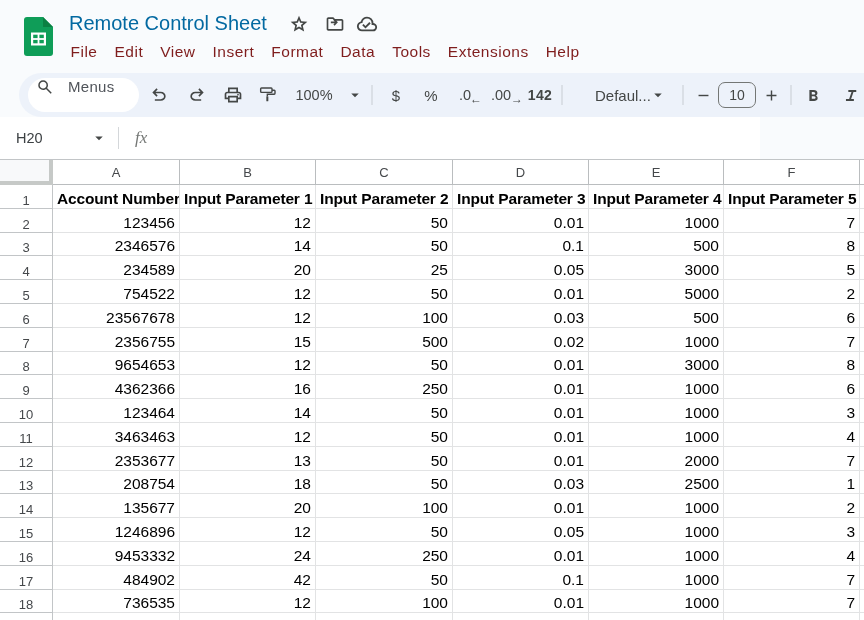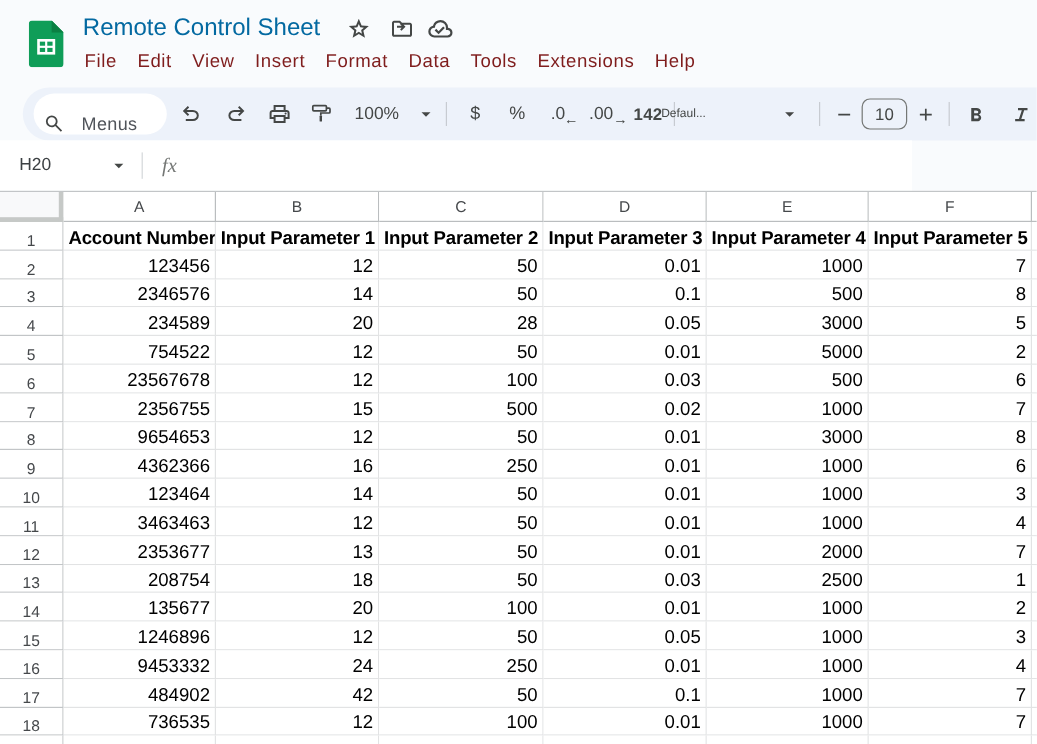--- a/index.html
+++ b/index.html
@@ -14,35 +14,35 @@
   .title-icon { position:absolute; top:14px; width:20px; height:20px; fill:#444746; cursor:pointer; }
   .icon-star { left:289px; }
   .icon-move { left:325px; }
   .icon-cloud { left:356px; top:13px; width:22px; height:22px; }
   .menubar { position:absolute; left:62px; top:40px; height:24px; display:flex; }
   .menu-item { font-size:15.5px; color:#7f1d1d; line-height:24px; padding:0 8.5px; letter-spacing:.5px; border-radius:6px; cursor:pointer; white-space:nowrap; }
 
   
   .toolbar { position:absolute; left:19px; top:73px; width:845px; height:44px; background:#edf2fa; border-radius:22px 0 0 22px; }
   .t-abs { position:absolute; top:50%; transform:translate(-50%,-50%); display:flex; align-items:center; justify-content:center; }
-  .menus-pill { position:absolute; left:9px; top:5px; width:111px; height:34px; background:#fff; border-radius:17px; display:flex; align-items:flex-end; cursor:pointer; }
+  .menus-pill { position:absolute; left:9px; top:5px; width:111px; height:34px; background:#fff; border-radius:17px; display:flex; align-items:flex-start; cursor:pointer; }
   .menus-pill svg { width:18px; height:18px; fill:#444746; margin-left:8px; }
   .menus-label { font-size:15px; color:#50545a; margin-left:14px; letter-spacing:.3px; }
   .tbtn { width:26px; height:26px; cursor:pointer; }
   .tbtn svg { width:20px; height:20px; fill:#444746; }
   .t-text { font-size:15px; color:#444746; white-space:nowrap; cursor:pointer; }
   .t-sep { position:absolute; top:50%; transform:translate(-50%,-50%); width:1px; height:20px; background:#c7cbd1; }
   .caret svg { width:18px; height:18px; fill:#444746; }
   .zoom-label { font-size:14.5px; }
   .dec-wrap { position:relative; font-size:14.5px; color:#444746; cursor:pointer; }
   .dec-arrow { position:absolute; bottom:-3px; font-size:12px; }
   .dec-arrow.left { right:-11px; }
   .dec-arrow.right { right:-12px; }
   .t-123 { font-size:14px; font-weight:700; letter-spacing:.3px; }
-  .font-label { position:absolute; top:50%; transform:translateY(-50%); left:532px; font-size:10px; color:#444746; cursor:pointer; white-space:nowrap; }
+  .font-label { position:absolute; top:50%; transform:translateY(-50%); left:576px; font-size:15px; color:#444746; cursor:pointer; white-space:nowrap; }
   .size-box { position:absolute; left:699px; top:9px; width:38px; height:26px; border:1px solid #747775; border-radius:7px; display:flex; align-items:center; justify-content:center; font-size:14px; color:#444746; cursor:text; }
 
   
   .formulabar { position:absolute; left:0; top:117px; width:760px; height:42px; background:#fff; }
   .namebox { position:absolute; left:0; top:6px; width:110px; height:30px; display:flex; align-items:center; cursor:pointer; }
   .namebox-text { position:absolute; left:16px; font-size:14.5px; color:#3c4043; }
   .namebox-caret { position:absolute; left:90px; top:6px; width:18px; height:18px; fill:#444746; }
   .fbar-sep { position:absolute; left:118px; top:10px; width:1px; height:22px; background:#d4d7da; }
   .fx { position:absolute; left:135px; top:50%; transform:translateY(-50%); font-family:"Liberation Serif", serif; font-style:italic; font-size:17px; color:#747775; }
   .formula-input { position:absolute; left:160px; top:0; right:0; height:100%; cursor:text; }
@@ -231,21 +231,21 @@
       <div class="cell">2346576</div>
       <div class="cell">14</div>
       <div class="cell">50</div>
       <div class="cell">0.1</div>
       <div class="cell">500</div>
       <div class="cell">8</div>
       <div class="cell sliver"></div>
       <div class="rh">4</div>
       <div class="cell">234589</div>
       <div class="cell">20</div>
-      <div class="cell">28</div>
+      <div class="cell">25</div>
       <div class="cell">0.05</div>
       <div class="cell">3000</div>
       <div class="cell">5</div>
       <div class="cell sliver"></div>
       <div class="rh">5</div>
       <div class="cell">754522</div>
       <div class="cell">12</div>
       <div class="cell">50</div>
       <div class="cell">0.01</div>
       <div class="cell">5000</div>

